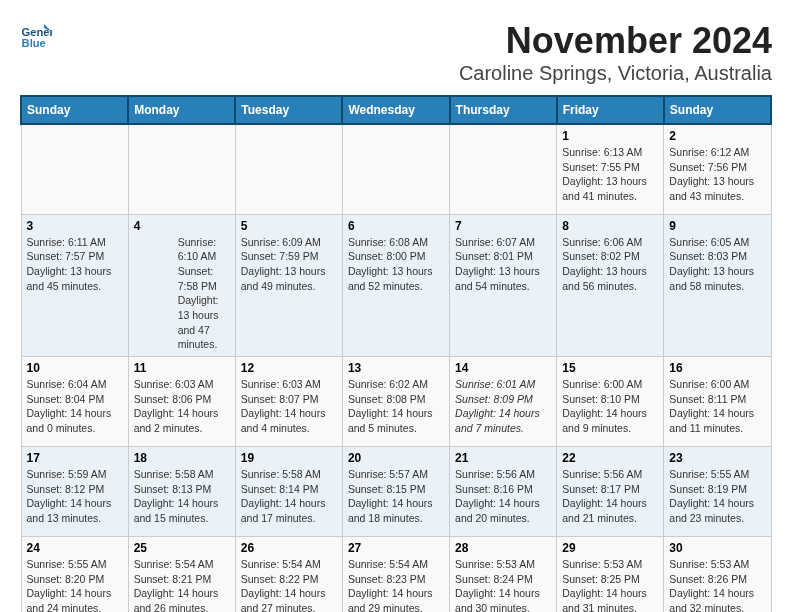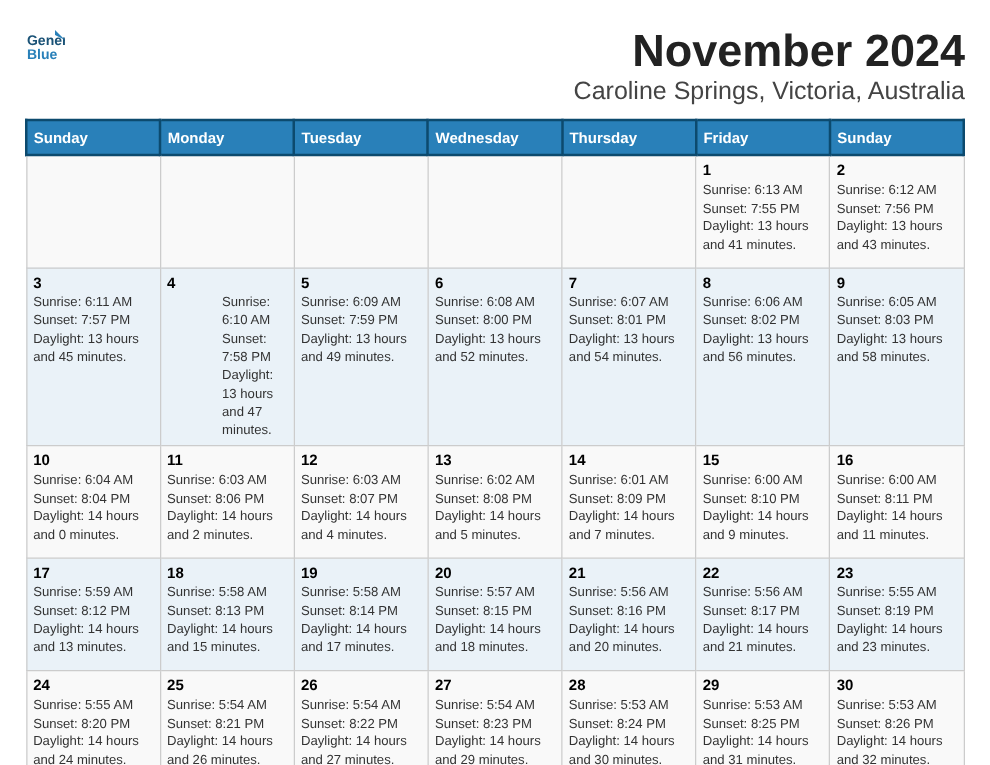--- a/index.html
+++ b/index.html
@@ -205,21 +205,21 @@
         </td>
         <td>
           <span class="day-num">13</span>
           <div class="day-info" style="white-space: pre-line;">Sunrise: 6:02 AM
 Sunset: 8:08 PM
 Daylight: 14 hours
 and 5 minutes.</div>
         </td>
         <td>
           <span class="day-num">14</span>
-          <div class="day-info" style="white-space: pre-line;">Sunrise: 6:01 AM
+          <div class="day-info" style="white-space: pre-line; font-style: italic;">Sunrise: 6:01 AM
 Sunset: 8:09 PM
 Daylight: 14 hours
 and 7 minutes.</div>
         </td>
         <td>
           <span class="day-num">15</span>
           <div class="day-info" style="white-space: pre-line;">Sunrise: 6:00 AM
 Sunset: 8:10 PM
 Daylight: 14 hours
 and 9 minutes.</div>

